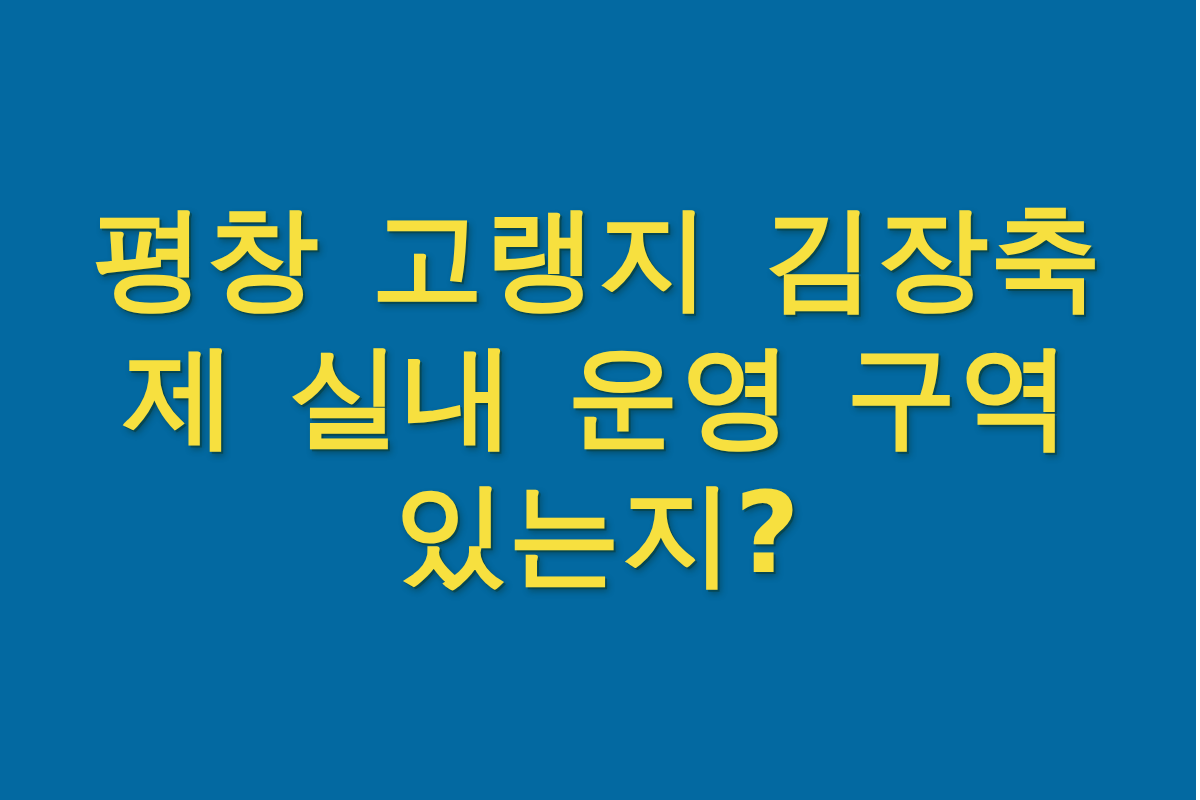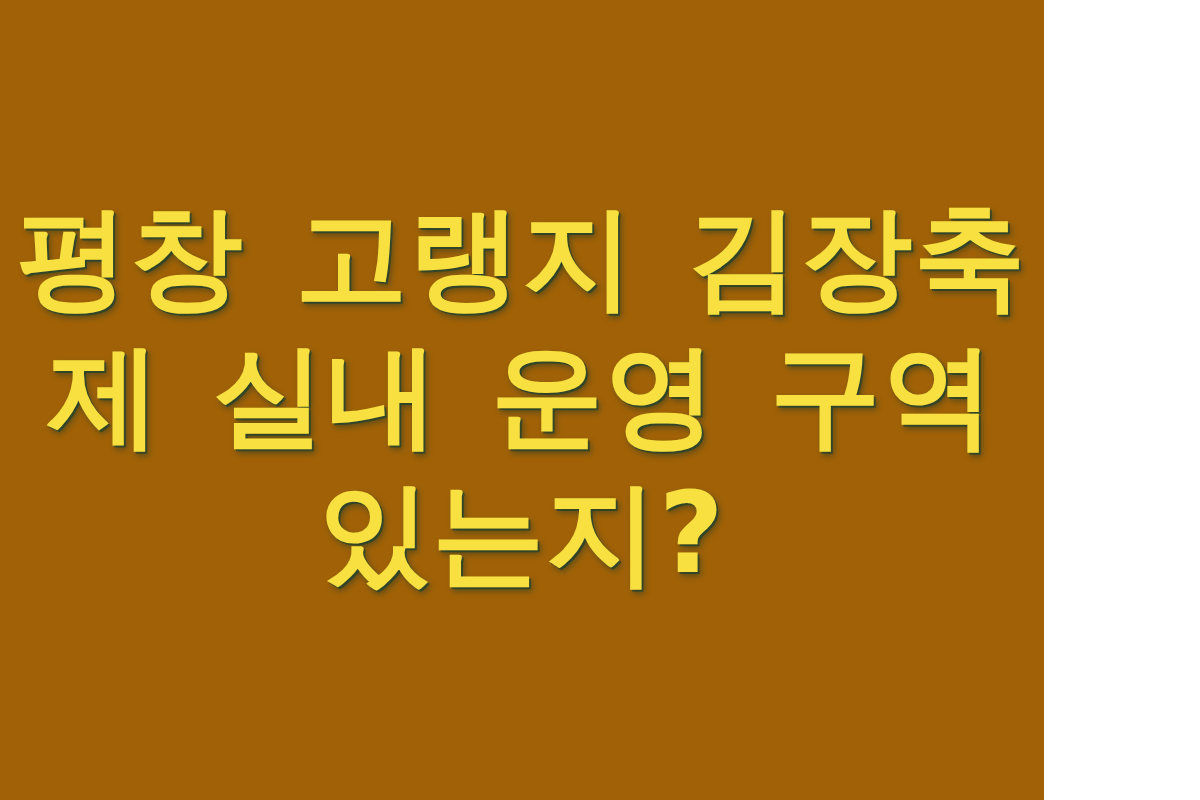--- a/index.html
+++ b/index.html
@@ -10,23 +10,23 @@
 
   body {
     width: 1200px;
     height: 800px;
     overflow: hidden;
     font-family: "DejaVu Sans", "Liberation Sans", sans-serif;
   }
 
   .banner {
     position: relative;
-    width: 1044px;
+    width: 1196px;
     height: 800px;
-    background-color: #a16207;
+    background-color: #0369a1;
     display: flex;
     align-items: center;
     justify-content: center;
     box-sizing: border-box;
   }
 
   .headline-block {
     width: 1024px;
     text-align: center;
     margin-top: -10px;

